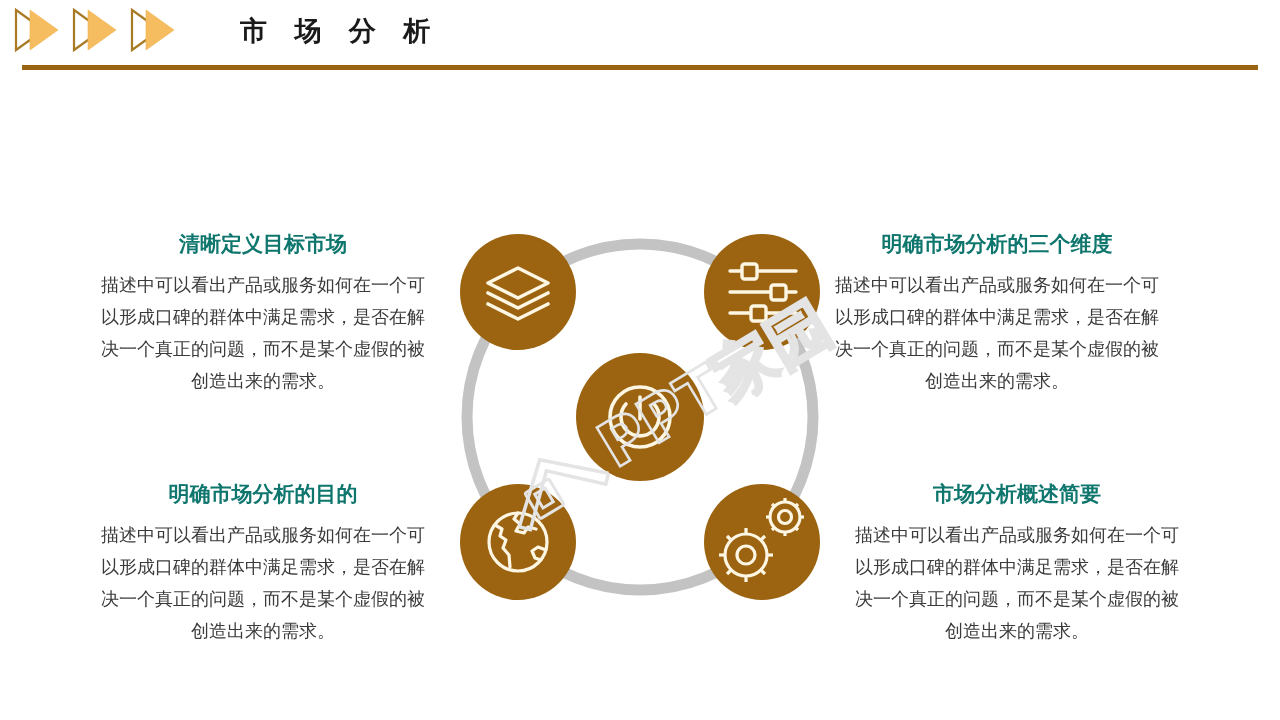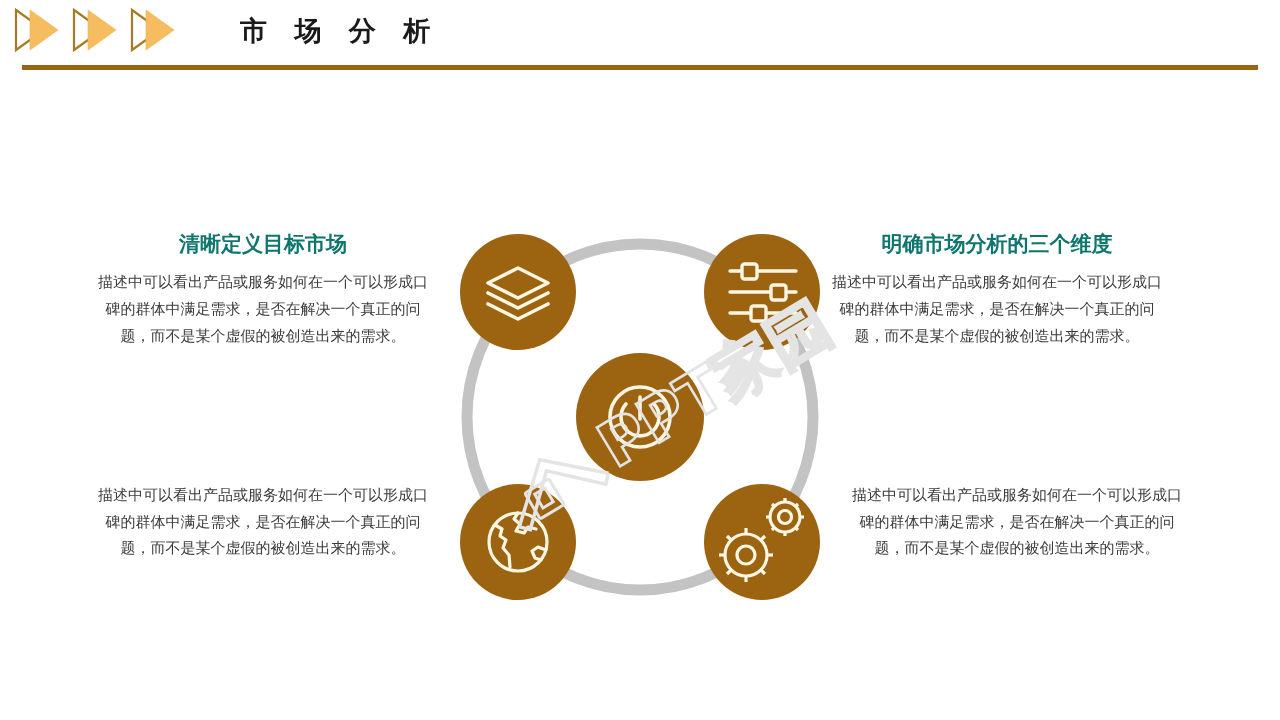--- a/index.html
+++ b/index.html
@@ -66,21 +66,21 @@
     font-size: 21px;
     font-weight: bold;
     color: #0f766e;
     line-height: 1.2;
     margin-bottom: 12px;
     font-family: "DejaVu Sans", "Liberation Sans", sans-serif;
     text-align: center;
   }
 
   .block-body {
-    font-size: 15px;
+    font-size: 18px;
     color: #3a3a3a;
     line-height: 1.78;
     text-align: center;
     font-family: "DejaVu Sans", "Liberation Sans", sans-serif;
   }
 
   #block-tl { left: 98px; top: 232px; }
   #block-tr { left: 832px; top: 232px; }
   #block-bl { left: 98px; top: 482px; }
   #block-br { left: 852px; top: 482px; }
@@ -137,24 +137,26 @@
     <div class="block-title">清晰定义目标市场</div>
     <div class="block-body">描述中可以看出产品或服务如何在一个可以形成口碑的群体中满足需求，是否在解决一个真正的问题，而不是某个虚假的被创造出来的需求。</div>
   </div>
 
   <div class="text-block" id="block-tr">
     <div class="block-title">明确市场分析的三个维度</div>
     <div class="block-body">描述中可以看出产品或服务如何在一个可以形成口碑的群体中满足需求，是否在解决一个真正的问题，而不是某个虚假的被创造出来的需求。</div>
   </div>
 
   <div class="text-block" id="block-bl">
+    <div class="block-title">明确市场分析的目的</div>
     <div class="block-body">描述中可以看出产品或服务如何在一个可以形成口碑的群体中满足需求，是否在解决一个真正的问题，而不是某个虚假的被创造出来的需求。</div>
   </div>
 
   <div class="text-block" id="block-br">
+    <div class="block-title">市场分析概述简要</div>
     <div class="block-body">描述中可以看出产品或服务如何在一个可以形成口碑的群体中满足需求，是否在解决一个真正的问题，而不是某个虚假的被创造出来的需求。</div>
   </div>
 
   <svg id="diagram" viewBox="0 0 400 400">
 
     <circle cx="200" cy="200" r="173" fill="none" stroke="#c3c3c3" stroke-width="11"></circle>
 
     <g>
       <circle cx="78" cy="75" r="58" fill="#9c6410"></circle>
       <g fill="none" stroke="#fdf6e3" stroke-width="3.6" stroke-linejoin="round" stroke-linecap="round">

